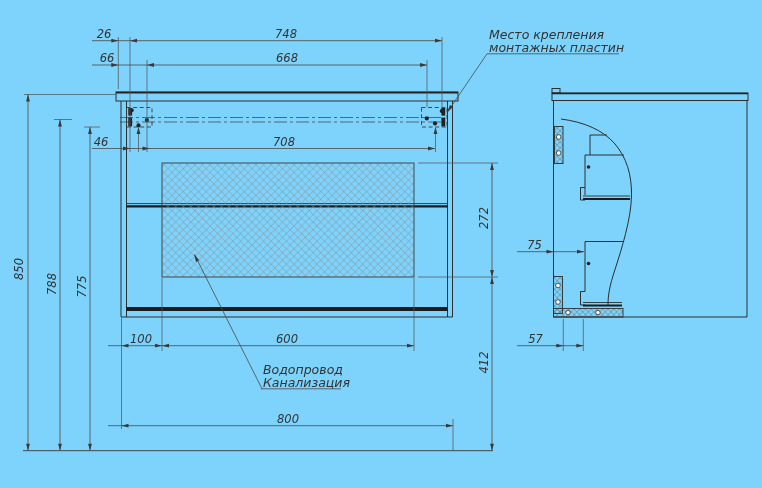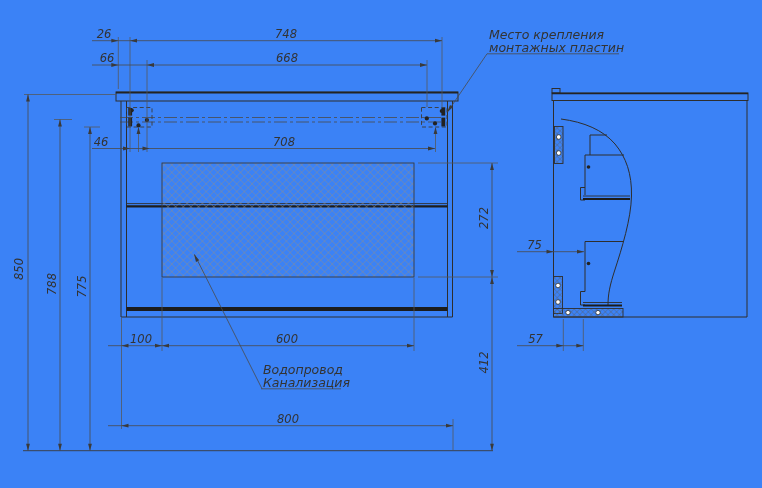--- a/index.html
+++ b/index.html
@@ -1,16 +1,16 @@
 <!DOCTYPE html>
 <html><head>
 <meta charset="utf-8">
 <style>
   html,body{margin:0;padding:0;background:#fff;}
-  #stage{position:relative;width:762px;height:488px;background:#3b82f6;overflow:hidden;
+  #stage{position:relative;width:762px;height:488px;background:#7dd3fc;overflow:hidden;
          font-family:"DejaVu Sans",sans-serif;}
   svg{display:block}
   .ln{stroke:#2e2e2e;stroke-width:1;fill:none}
   .ln2{stroke:#232323;stroke-width:1.6;fill:none}
   .thick{stroke:#1c1c1c;stroke-width:4;fill:none}
   .thin{stroke:#555;stroke-width:0.75;fill:none}
   .dim{stroke:#4a4a4a;stroke-width:0.8;fill:none}
   .dash{stroke:#3a3a3a;stroke-width:0.9;fill:none;stroke-dasharray:4 2.6}
   .cline{stroke:#4a4a4a;stroke-width:0.8;fill:none;stroke-dasharray:13 3 3 3}
   .arr{fill:#3a3a3a;stroke:none}

